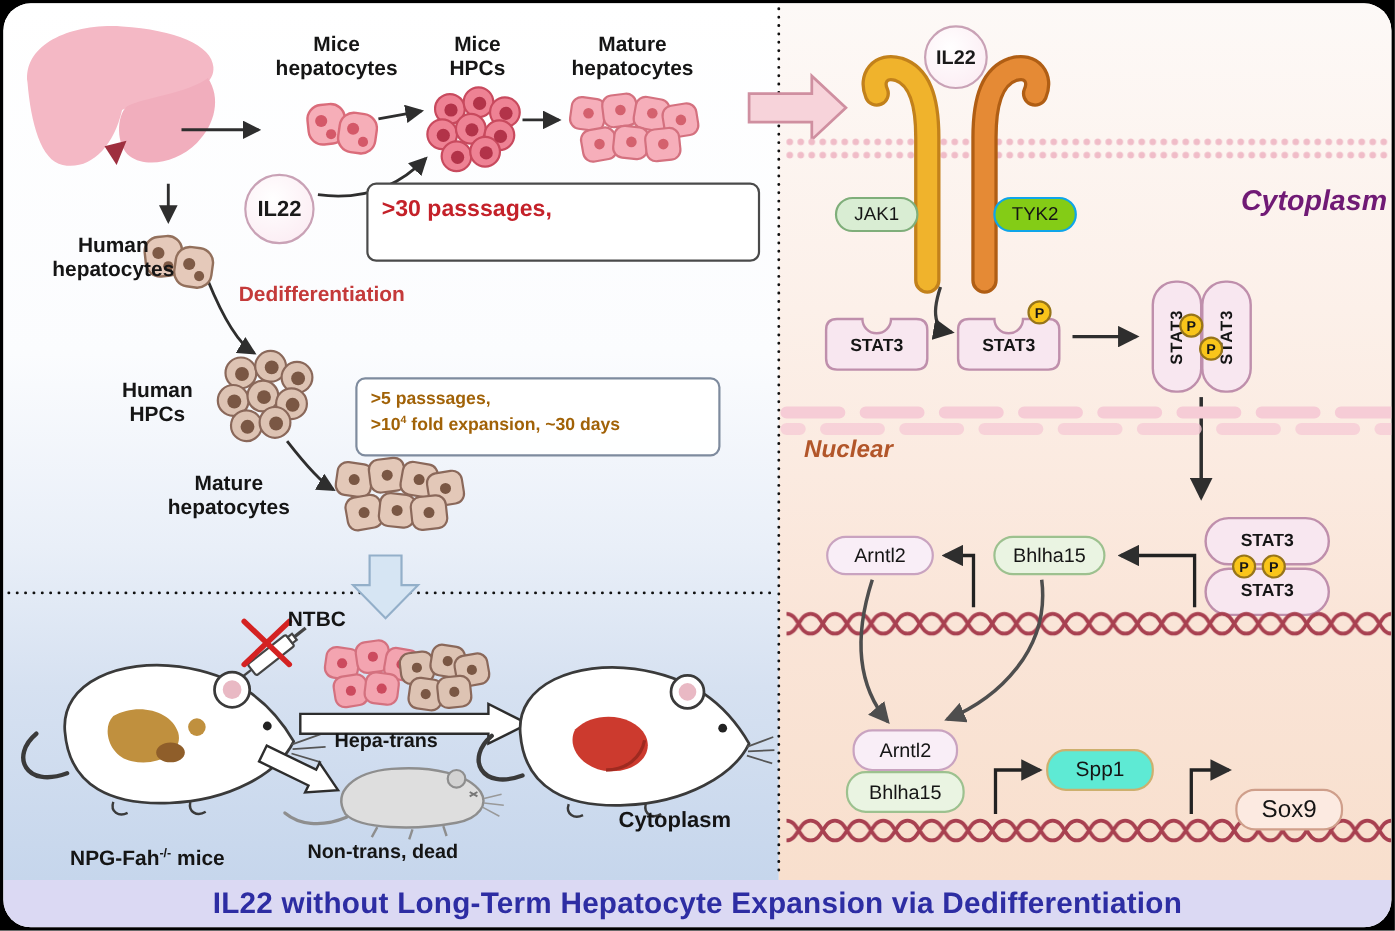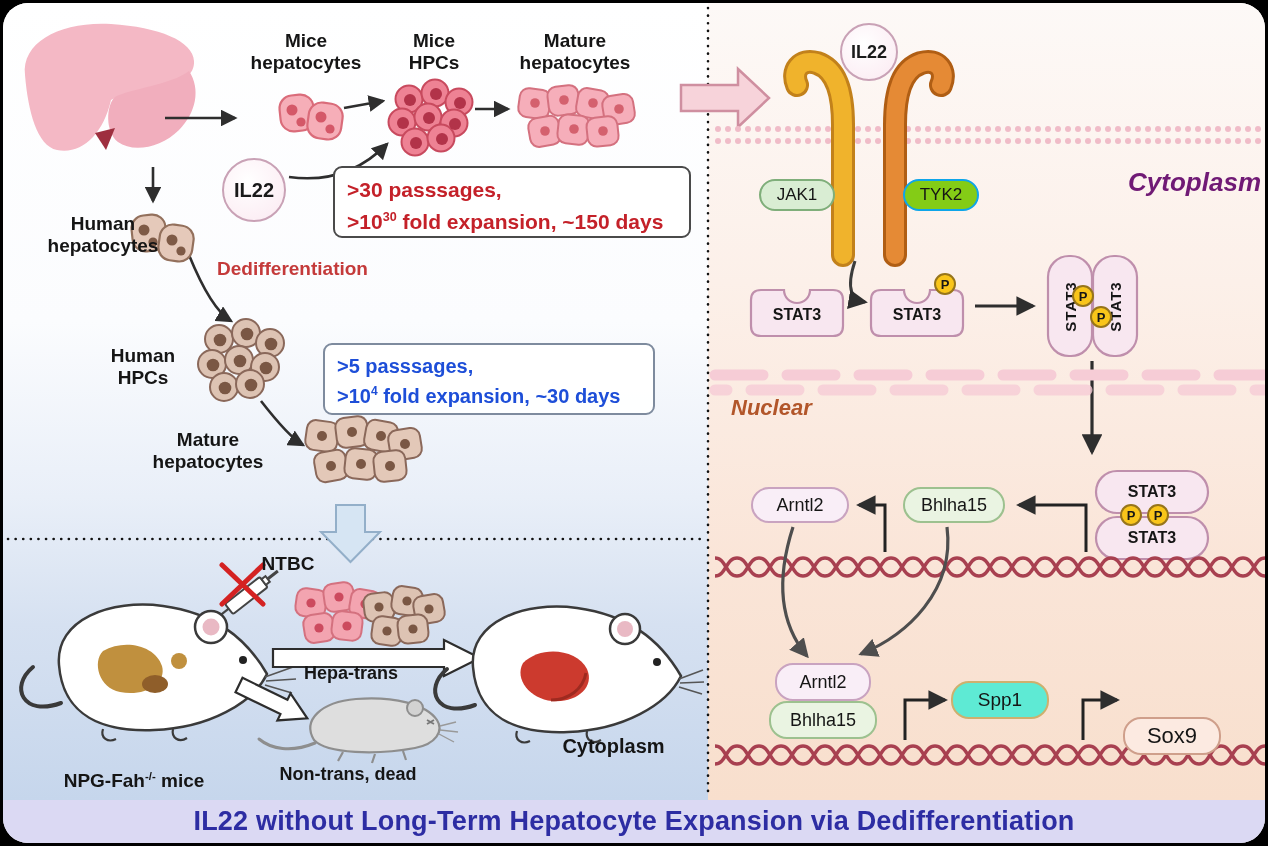--- a/index.html
+++ b/index.html
@@ -17,21 +17,21 @@
   svg.art { left:0; top:0; }
   .lbl { font-weight:bold; color:#151515; text-align:center; white-space:pre-line;
     line-height:1.14; font-size:19px; }
   .ital { font-style:italic; }
   .il22ball { border-radius:50%; background:radial-gradient(circle at 40% 35%, #ffffff, #fbe9f1);
     border:2px solid #c9a2b6; display:flex; align-items:center; justify-content:center;
     font-weight:bold; color:#1a1a1a; }
   .info-box { border-radius:9px; background:#ffffff; padding:6px 12px; font-weight:bold; line-height:1.5; }
   .info-box sup { font-size:.6em; }
   #red-box { border:2.5px solid #4a4a4a; color:#c42129; font-size:21px; width:358px; height:72px; }
-  #brown-box { border:2px solid #7e8b9e; color:#1d4ed8; font-size:20px; width:332px; height:72px;
+  #brown-box { border:2px solid #7e8b9e; color:#a16207; font-size:16px; width:332px; height:72px;
     background:rgba(255,255,255,.92); }
   .gene { display:flex; align-items:center; justify-content:center; font-weight:normal;
     font-size:18px; color:#151515; border-radius:18px; }
   .pbadge { width:22px; height:22px; border-radius:50%; background:#f9c51a; border:2px solid #97751a;
     display:flex; align-items:center; justify-content:center; font-size:13px; font-weight:bold; color:#161616; }
   .vpill { display:flex; align-items:center; justify-content:center; }
   .vpill span { transform:rotate(-90deg); font-weight:bold; font-size:15px; letter-spacing:1px; color:#151515; }
   .statlbl { font-weight:bold; font-size:16px; color:#151515; text-align:center; }
   sup { font-size:.6em; }
 </style>
@@ -341,21 +341,20 @@
 hepatocytes</div>
   <div class="abs lbl" style="left:385px; top:27px; width:92px;">Mice
 HPCs</div>
   <div class="abs lbl" style="left:508px; top:27px; width:128px;">Mature
 hepatocytes</div>
 
   <div class="abs il22ball" style="left:219px; top:155px; width:64px; height:64px; font-size:20px;">IL22</div>
 
   <div class="abs info-box" id="red-box" style="left:330px; top:163px;">
     <div><span>&gt;30 passsages,</span></div>
-    <div><span>&gt;10</span><sup>30</sup><span> fold expansion, ~150 days</span></div>
   </div>
 
   <div class="abs lbl" style="left:214px; top:255px; width:180px; color:#c43a3a; text-align:left;">Dedifferentiation</div>
 
   <div class="abs lbl" style="left:40px; top:210px; width:120px;">Human
 hepatocytes</div>
   <div class="abs lbl" style="left:88px; top:342px; width:104px;">Human
 HPCs</div>
 
   <div class="abs info-box" id="brown-box" style="left:320px; top:340px;">

